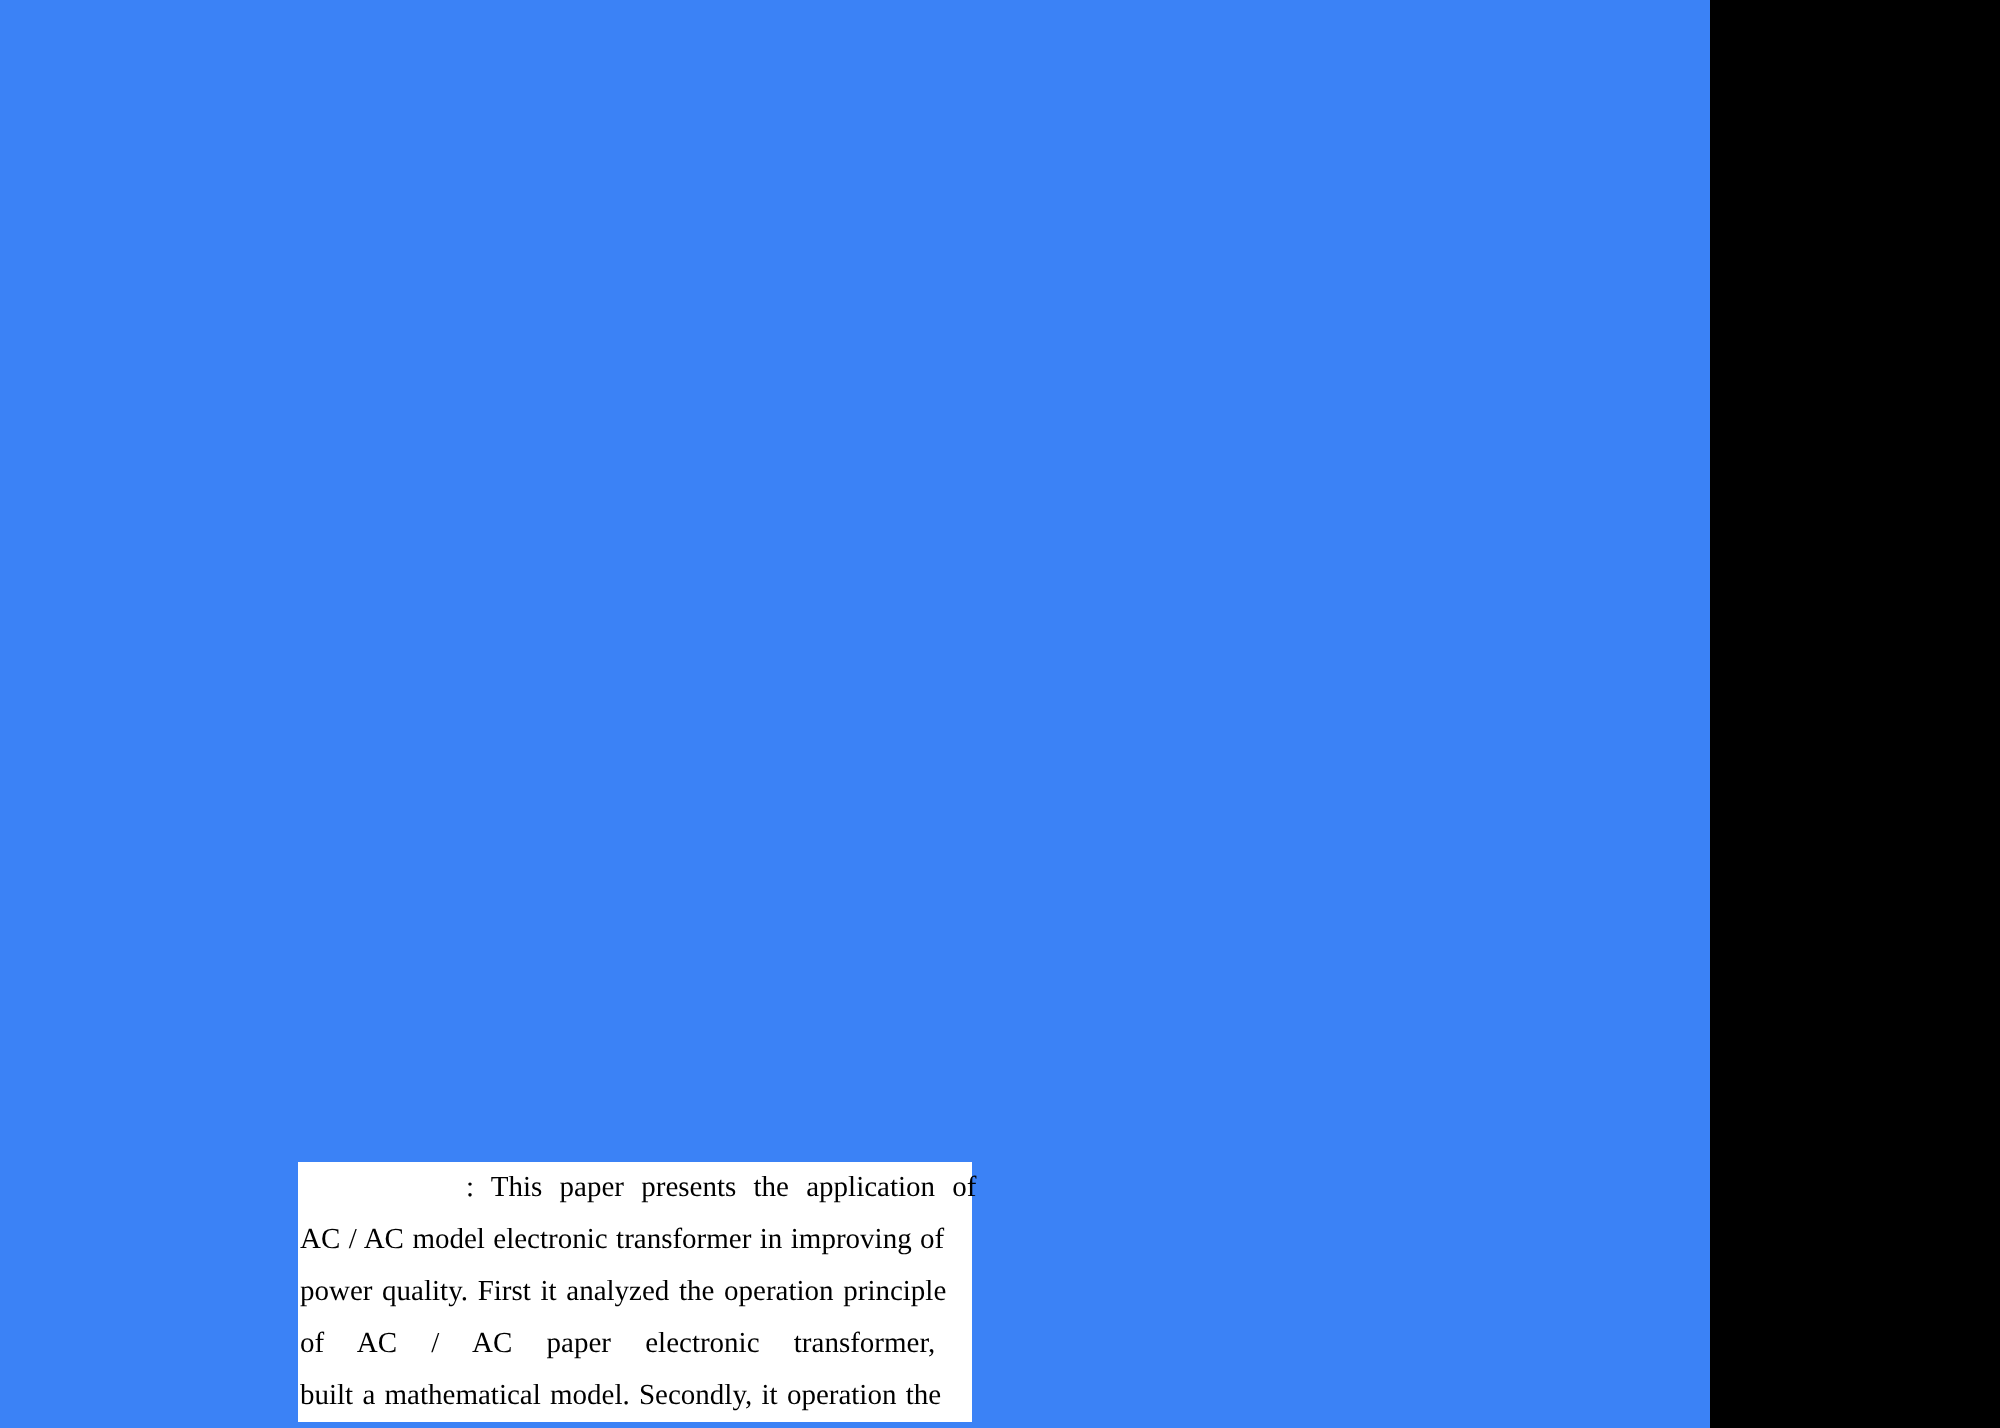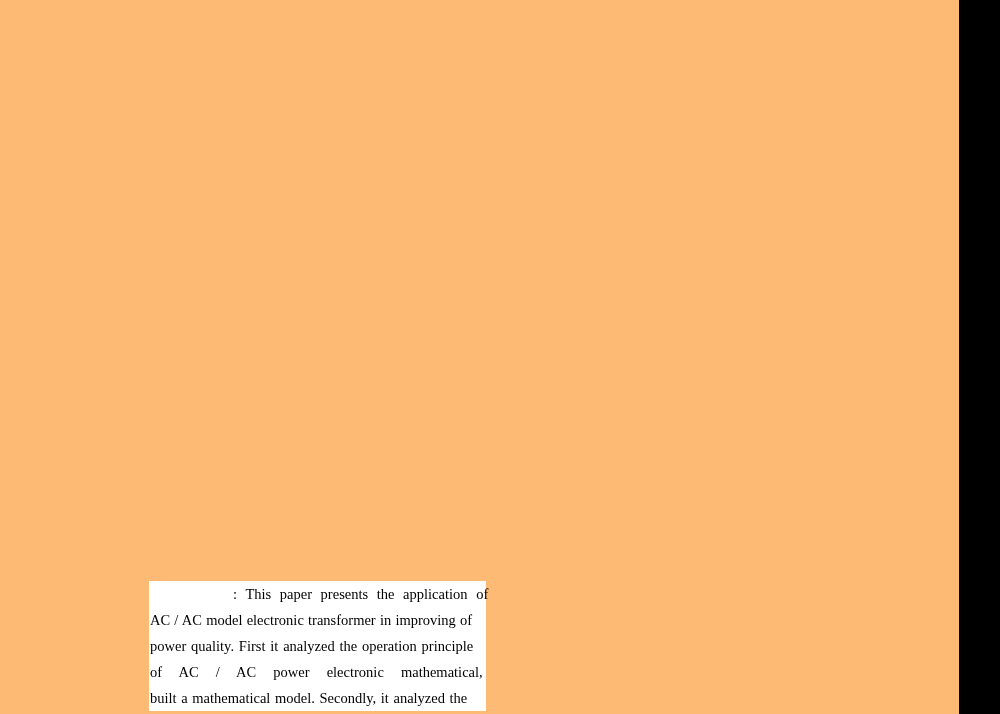--- a/index.html
+++ b/index.html
@@ -8,23 +8,23 @@
     background: #000000;
   }
   body {
     width: 1000px;
     height: 714px;
     overflow: hidden;
     font-family: "Liberation Serif", serif;
   }
   .page {
     position: relative;
-    width: 959px;
+    width: 855px;
     height: 714px;
-    background: #fdba74;
+    background: #3b82f6;
   }
   .abstract-block {
     position: absolute;
     left: 149px;
     top: 581px;
     width: 337px;
   }
   .abstract-line {
     display: block;
     background: #ffffff;
@@ -51,17 +51,17 @@
 </style>
 </head>
 <body>
 
 <div class="page">
 
   <div class="abstract-block">
     <span class="abstract-line first ln0">: This paper presents the application of</span>
     <span class="abstract-line ln1">AC / AC model electronic transformer in improving of</span>
     <span class="abstract-line ln2">power quality. First it analyzed the operation principle</span>
-    <span class="abstract-line ln3">of AC / AC power electronic mathematical,</span>
-    <span class="abstract-line ln4">built a mathematical model. Secondly, it analyzed the</span>
+    <span class="abstract-line ln3">of AC / AC paper electronic transformer,</span>
+    <span class="abstract-line ln4">built a mathematical model. Secondly, it operation the</span>
   </div>
 
 </div>
 
 </body></html>

